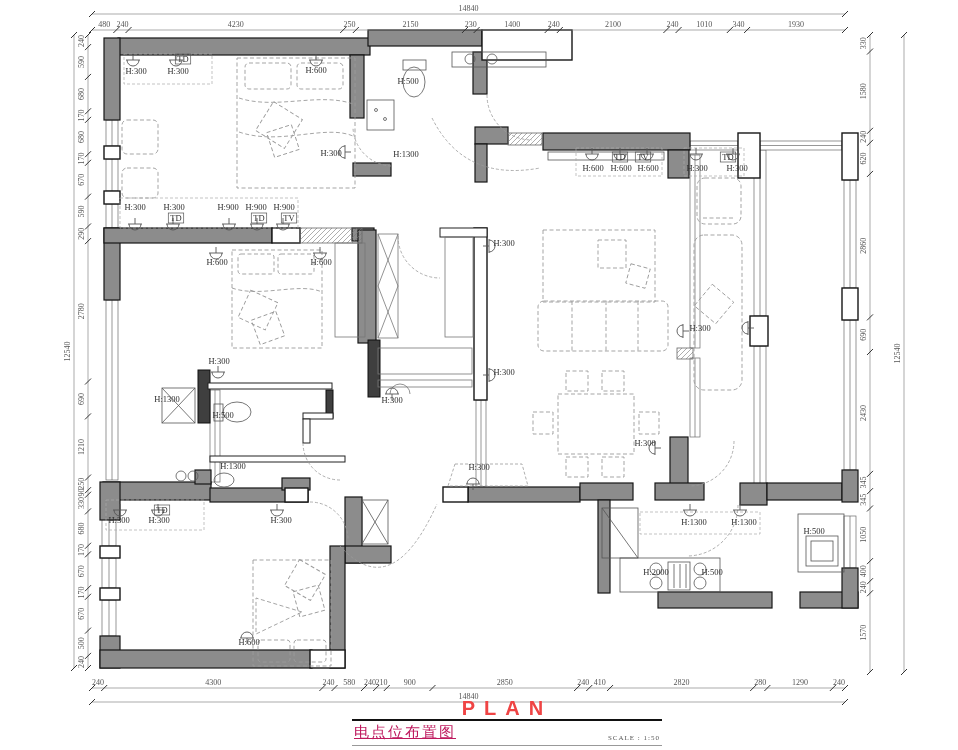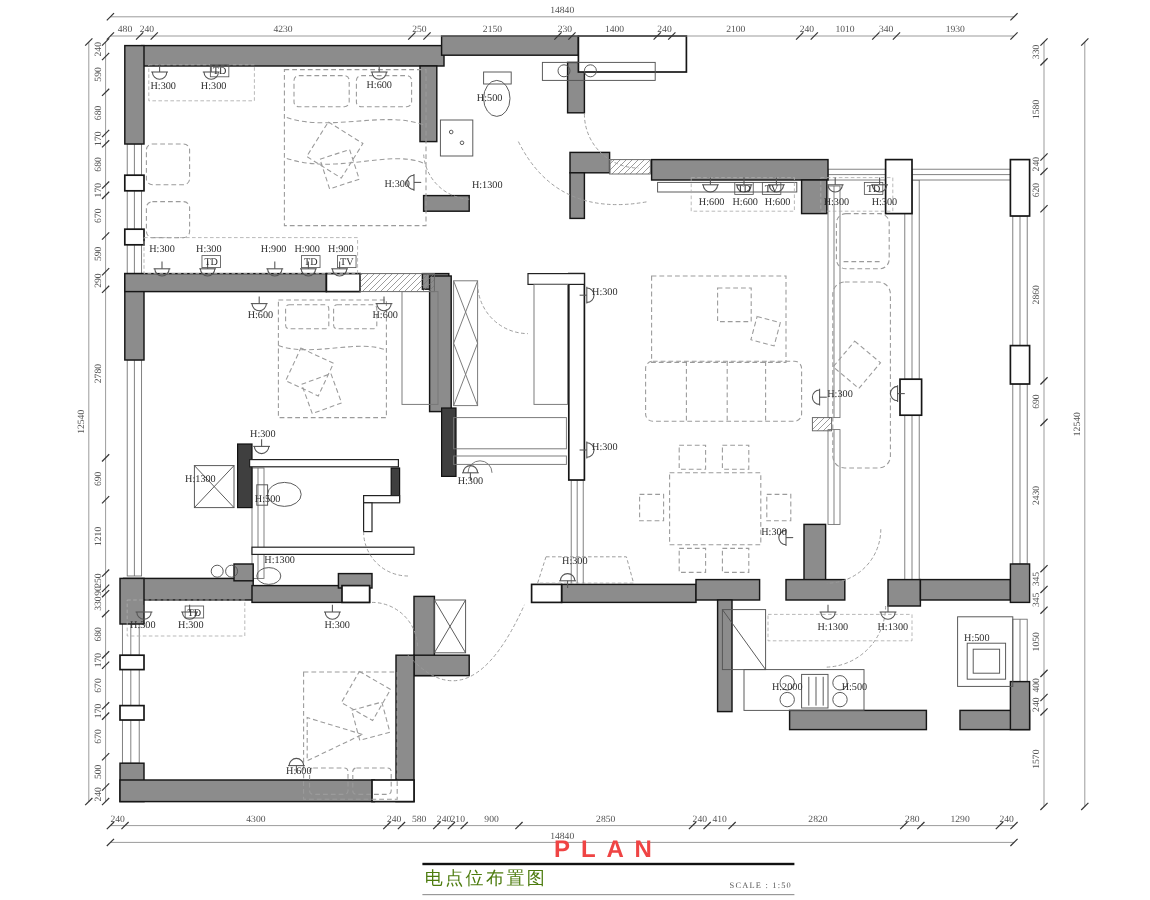--- a/index.html
+++ b/index.html
@@ -24,21 +24,21 @@
   .dimtxt{font-size:8px;fill:#555;font-family:"Liberation Serif",serif;}
   .pt-txt{font-size:8.5px;fill:#2e2e2e;font-family:"Liberation Serif",serif;}
   .pt-box{fill:none;stroke:#555;stroke-width:0.7;}
   
   .titleblock{position:absolute;left:352px;top:698px;width:310px;}
   .plan-title{font-family:Liberation Sans, sans-serif;font-weight:bold;font-size:20px;
     letter-spacing:9px;text-align:center;color:#ef4444;line-height:20px;}
   .tb-line{border-top:2.5px solid #111;margin-top:1px;}
   .tb-row{display:flex;justify-content:space-between;align-items:flex-end;
     border-bottom:1px solid #999;padding:2px 2px 3px 2px;}
-  .tb-cn{font-size:15px;color:#4d7c0f;letter-spacing:2px;}
+  .tb-cn{font-size:15px;color:#be185d;letter-spacing:2px;text-decoration:underline;}
   .tb-scale{font-size:7px;color:#555;letter-spacing:1px;margin-left:36px;}
 </style>
 </head>
 <body>
 
 <div class="canvas">
 <svg width="958" height="750" viewBox="0 0 958 750">
   <defs>
     <pattern id="hatchH" width="6" height="4" patternUnits="userSpaceOnUse">
       <path d="M0,2 H6" stroke="#888" stroke-width="0.6"></path>

